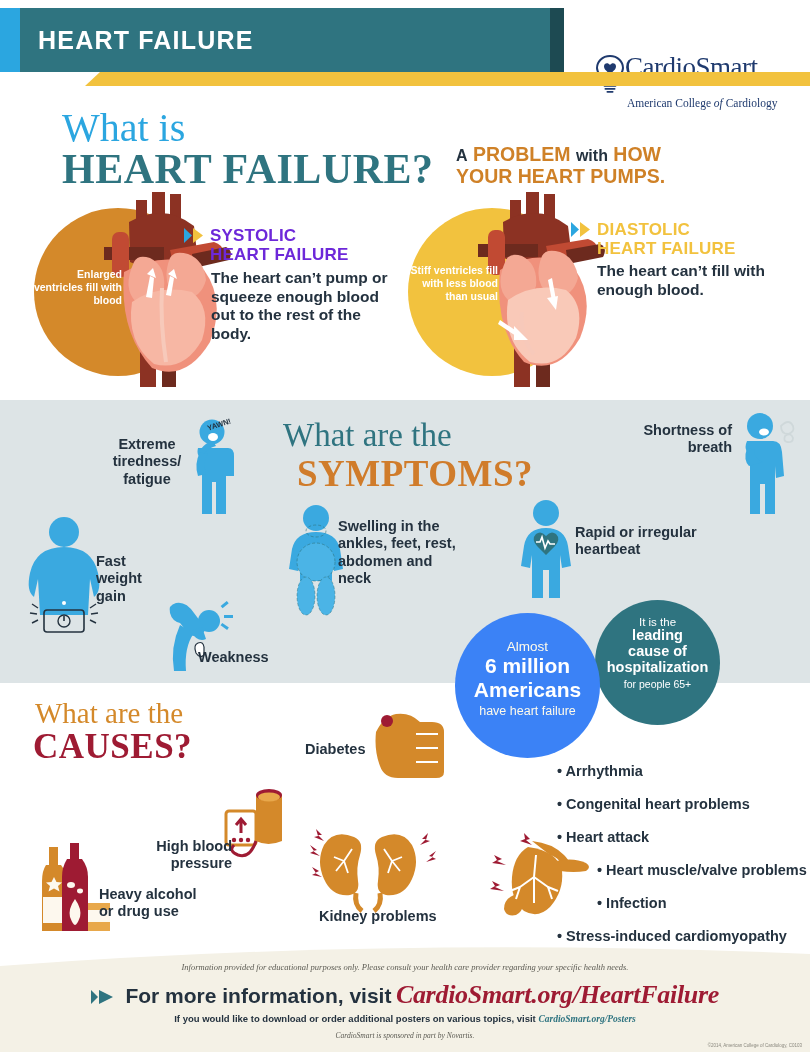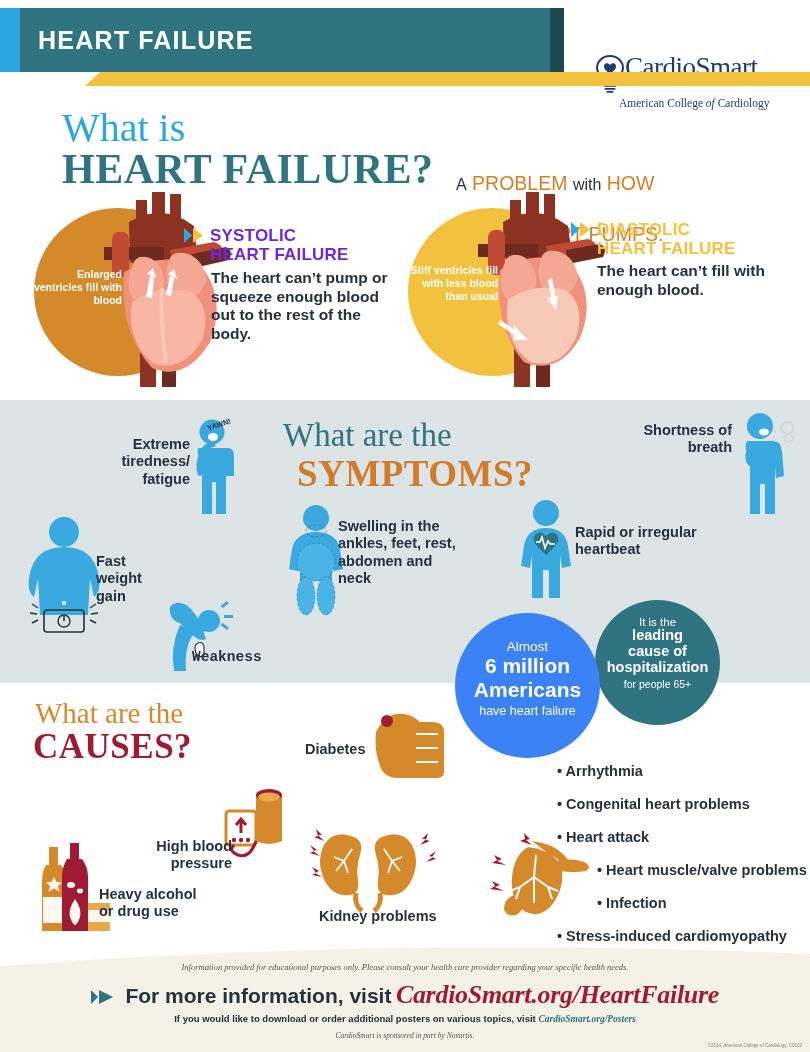--- a/index.html
+++ b/index.html
@@ -23,21 +23,21 @@
     letter-spacing: 1.2px; font-family: "Liberation Sans", sans-serif;
   }
   .logo-box { position: absolute; left: 595px; top: 12px; width: 190px; height: 48px; margin-top: 32px; }
   .logo-bulb { position: absolute; left: 0; top: 2px; width: 30px; height: 40px; }
   .logo-name {
     position: absolute; left: 30px; top: 0px;
     font-family: "Liberation Serif", serif; font-size: 27px;
     color: #1f3a6e; letter-spacing: -0.5px; white-space: nowrap;
   }
   .logo-sub {
-    position: absolute; left: 24px; top: 31px;
+    position: absolute; left: 32px; top: 31px;
     font-family: "Liberation Serif", serif; font-size: 11.5px;
     color: #1f3a6e; white-space: nowrap;
     border-top: 1px solid #1f3a6e; padding-top: 13px;
   }
   .logo-sub i { font-style: italic; }
 
   
   .yellow-band { position: absolute; left: 0; top: 72px; width: 810px; height: 14px; }
 
   
@@ -46,21 +46,21 @@
     position: absolute; left: 62px; top: 8px;
     font-family: "Liberation Serif", serif; font-size: 40px;
     color: #2ba6e0; font-weight: normal;
   }
   .s1-hf {
     position: absolute; left: 62px; top: 49px;
     font-family: "Liberation Serif", serif; font-size: 42px;
     color: #2f7480; font-weight: bold; letter-spacing: 0.5px;
   }
   .s1-right { position: absolute; left: 456px; top: 48px; width: 330px; line-height: 1.12; }
-  .s1-right .l1, .s1-right .l2 { font-size: 19.5px; font-weight: normal; margin-top: 29px; }
+  .s1-right .l1, .s1-right .l2 { font-size: 19.5px; font-weight: bold; }
   .s1-right .dark { color: #24323f; }
   .s1-right .orange { color: #cf8127; }
   .s1-right .small { font-size: 16px; }
 
   
   .hcircle { position: absolute; border-radius: 50%; }
   .c-systolic { left: 34px; top: 112px; width: 168px; height: 168px; background: #d4892a; }
   .c-diastolic { left: 408px; top: 112px; width: 168px; height: 168px; background: #f2c23e; }
   .circ-label {
     position: absolute; color: #ffffff; font-size: 10.5px;
@@ -89,23 +89,23 @@
   .s2-title-l {
     position: absolute; left: 283px; top: 17px;
     font-family: "Liberation Serif", serif; font-size: 33px; color: #2f7480;
   }
   .s2-title-b {
     position: absolute; left: 281px; top: 52px;
     font-family: "Liberation Serif", serif; font-size: 37px;
     color: #d07c2b; font-weight: bold; letter-spacing: 0.5px; margin-left: 16px;
   }
   .sym-label { position: absolute; font-size: 14.5px; font-weight: bold; color: #24323f; line-height: 1.2; }
-  .l-fatigue  { left: 104px; top: 36px; width: 86px; text-align: right; }
+  .l-fatigue  { left: 104px; top: 36px; width: 86px; text-align: center; }
   .l-weight   { left: 96px;  top: 153px; width: 70px; }
-  .l-weakness { left: 192px; top: 249px; font-family: Liberation Mono, monospace; }
+  .l-weakness { left: 198px; top: 249px; }
   .l-swelling { left: 338px; top: 118px; width: 130px; }
   .l-heartbeat{ left: 575px; top: 124px; width: 150px; }
   .l-breath   { left: 640px; top: 22px;  width: 92px; text-align: right; }
   .yawn-text {
     position: absolute; left: 207px; top: 20px; font-size: 7.5px;
     font-weight: bold; color: #24323f; transform: rotate(-18deg);
   }
 
   .figure { position: absolute; }
 

